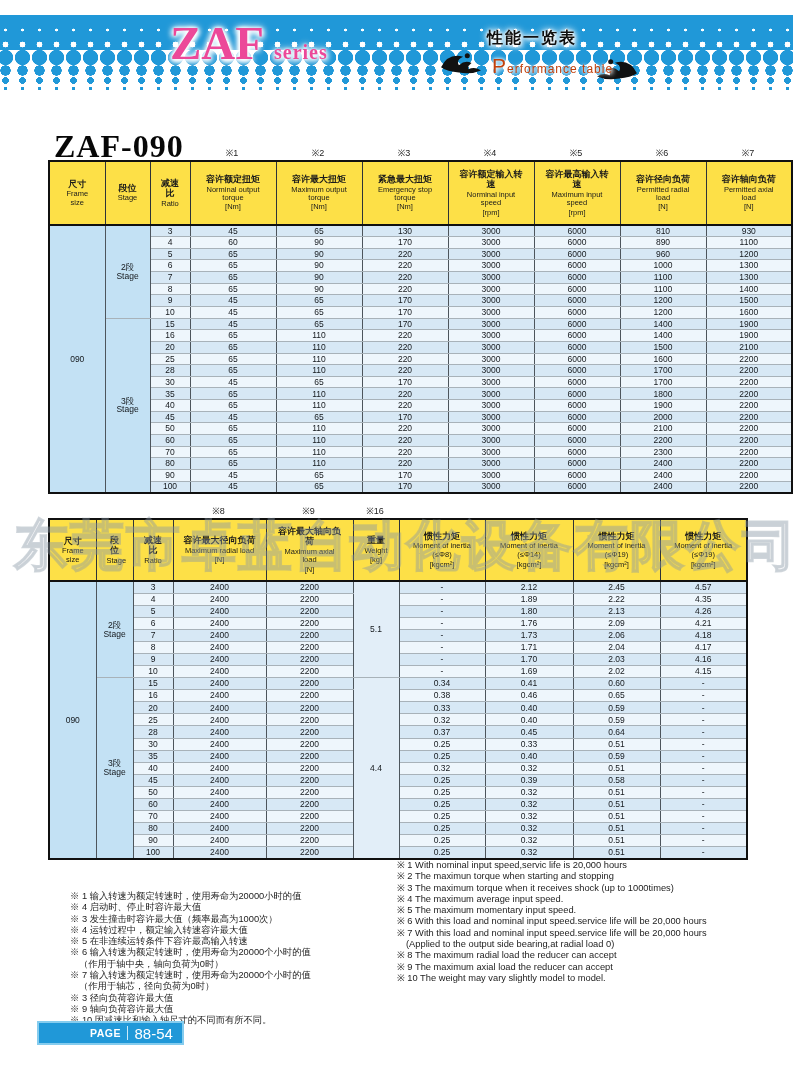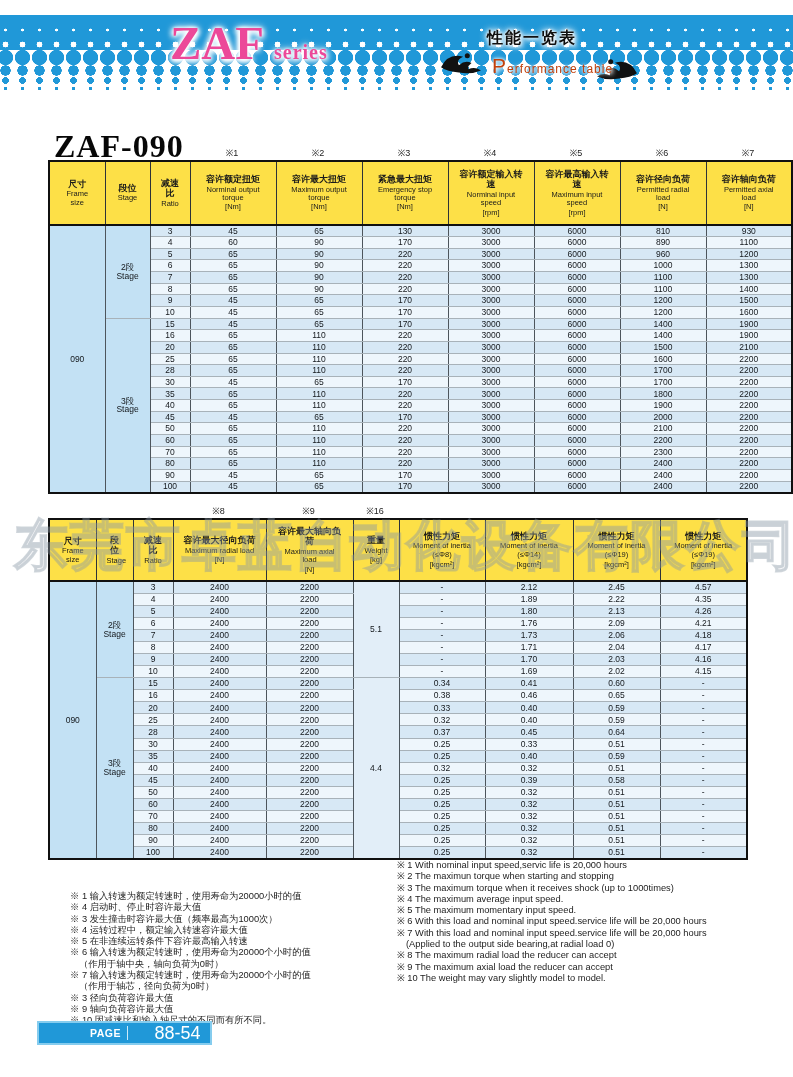--- a/index.html
+++ b/index.html
@@ -71,21 +71,21 @@
   .notes-cn{left:70px;width:330px;margin-top:31px;}
   .notes-en{left:397px;width:392px;}
   .note-line{white-space:nowrap;}
   .note-line.indent{padding-left:9px;}
 
   
   .page-badge{left:37px;top:1021px;height:24px;display:flex;align-items:center;
     background:#2098d8;border:2px solid #85ccee;box-sizing:border-box;padding:0 9px;}
   .page-badge .lbl{font-size:10.5px;font-weight:bold;color:#fff;letter-spacing:0.5px;padding-left:42px;}
   .page-badge .div{width:1.5px;height:14px;background:#cdeaf9;margin:0 6px;}
-  .page-badge .num{font-size:18px;color:#fff;margin-left:20px;}
+  .page-badge .num{font-size:15px;color:#fff;}
 </style>
 </head>
 <body>
 
 <div id="page">
 
   <div class="banner">
     <div class="b-solid"></div>
     <div class="b-spark1"></div>
     <div class="b-spark2"></div>

